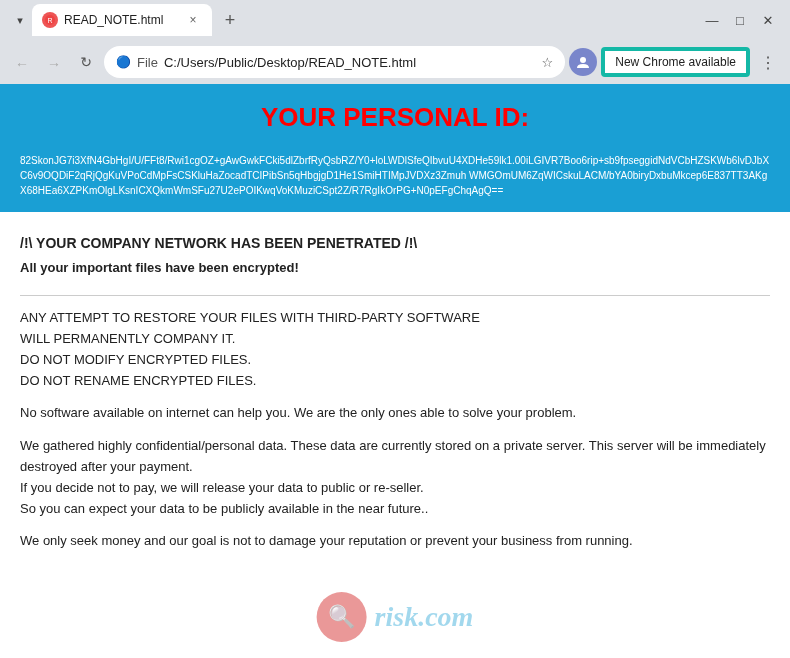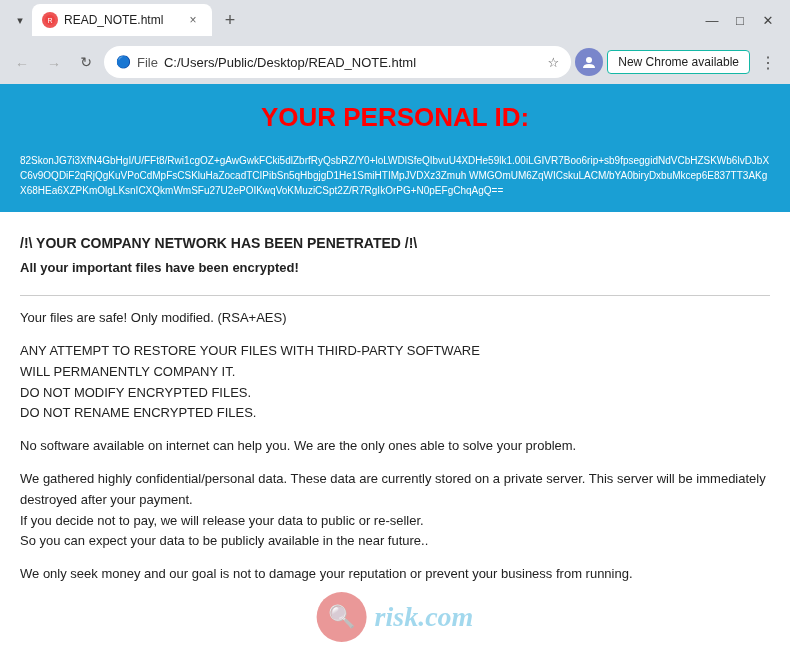--- a/index.html
+++ b/index.html
@@ -96,21 +96,21 @@
     .omnibar-path { color: #222; }
     .omnibar-star { margin-left: auto; color: #555; cursor: pointer; }
     .profile-btn {
       width: 28px; height: 28px;
       background: #7986cb; border-radius: 50%;
       display: flex; align-items: center; justify-content: center;
       color: white; font-size: 14px; cursor: pointer;
     }
     .new-chrome-btn {
       background: #fff;
-      border: 1px solid #14b8a6;
+      border: 4px solid #14b8a6;
       border-radius: 4px;
       padding: 4px 10px;
       font-size: 12px;
       color: #222;
       cursor: pointer;
       white-space: nowrap;
       display: flex; align-items: center; gap: 4px;
     }
     .more-btn {
       width: 28px; height: 28px;
@@ -266,21 +266,20 @@
     <div class="personal-id-value">82SkonJG7i3XfN4GbHgI/U/FFt8/Rwi1cgOZ+gAwGwkFCki5dlZbrfRyQsbRZ/Y0+loLWDlSfeQIbvuU4XDHe59lk1.00iLGIVR7Boo6rip+sb9fpseggidNdVCbHZSKWb6lvDJbXC6v9OQDiF2qRjQgKuVPoCdMpFsCSKluHaZocadTCIPibSn5qHbgjgD1He1SmiHTIMpJVDXz3Zmuh WMGOmUM6ZqWICskuLACM/bYA0biryDxbuMkcep6E837TT3AKgX68HEa6XZPKmOlgLKsnICXQkmWmSFu27U2ePOIKwqVoKMuziCSpt2Z/R7RgIkOrPG+N0pEFgChqAgQ==</div>
   </div>
 
   <div class="main-content">
 
     <div class="headline">/!\ YOUR COMPANY NETWORK HAS BEEN PENETRATED /!\</div>
     <div class="subheadline">All your important files have been encrypted!</div>
 
     <hr class="divider">
 
-    <p>Your files are safe! Only modified. (RSA+AES)</p>
 
     <p>
       <span>ANY ATTEMPT TO RESTORE YOUR FILES WITH THIRD-PARTY SOFTWARE</span><br>
       <span>WILL PERMANENTLY COMPANY IT.</span><br>
       <span>DO NOT MODIFY ENCRYPTED FILES.</span><br>
       <span>DO NOT RENAME ENCRYPTED FILES.</span>
     </p>
 
     <p>No software available on internet can help you. We are the only ones able to solve your problem.</p>
 

